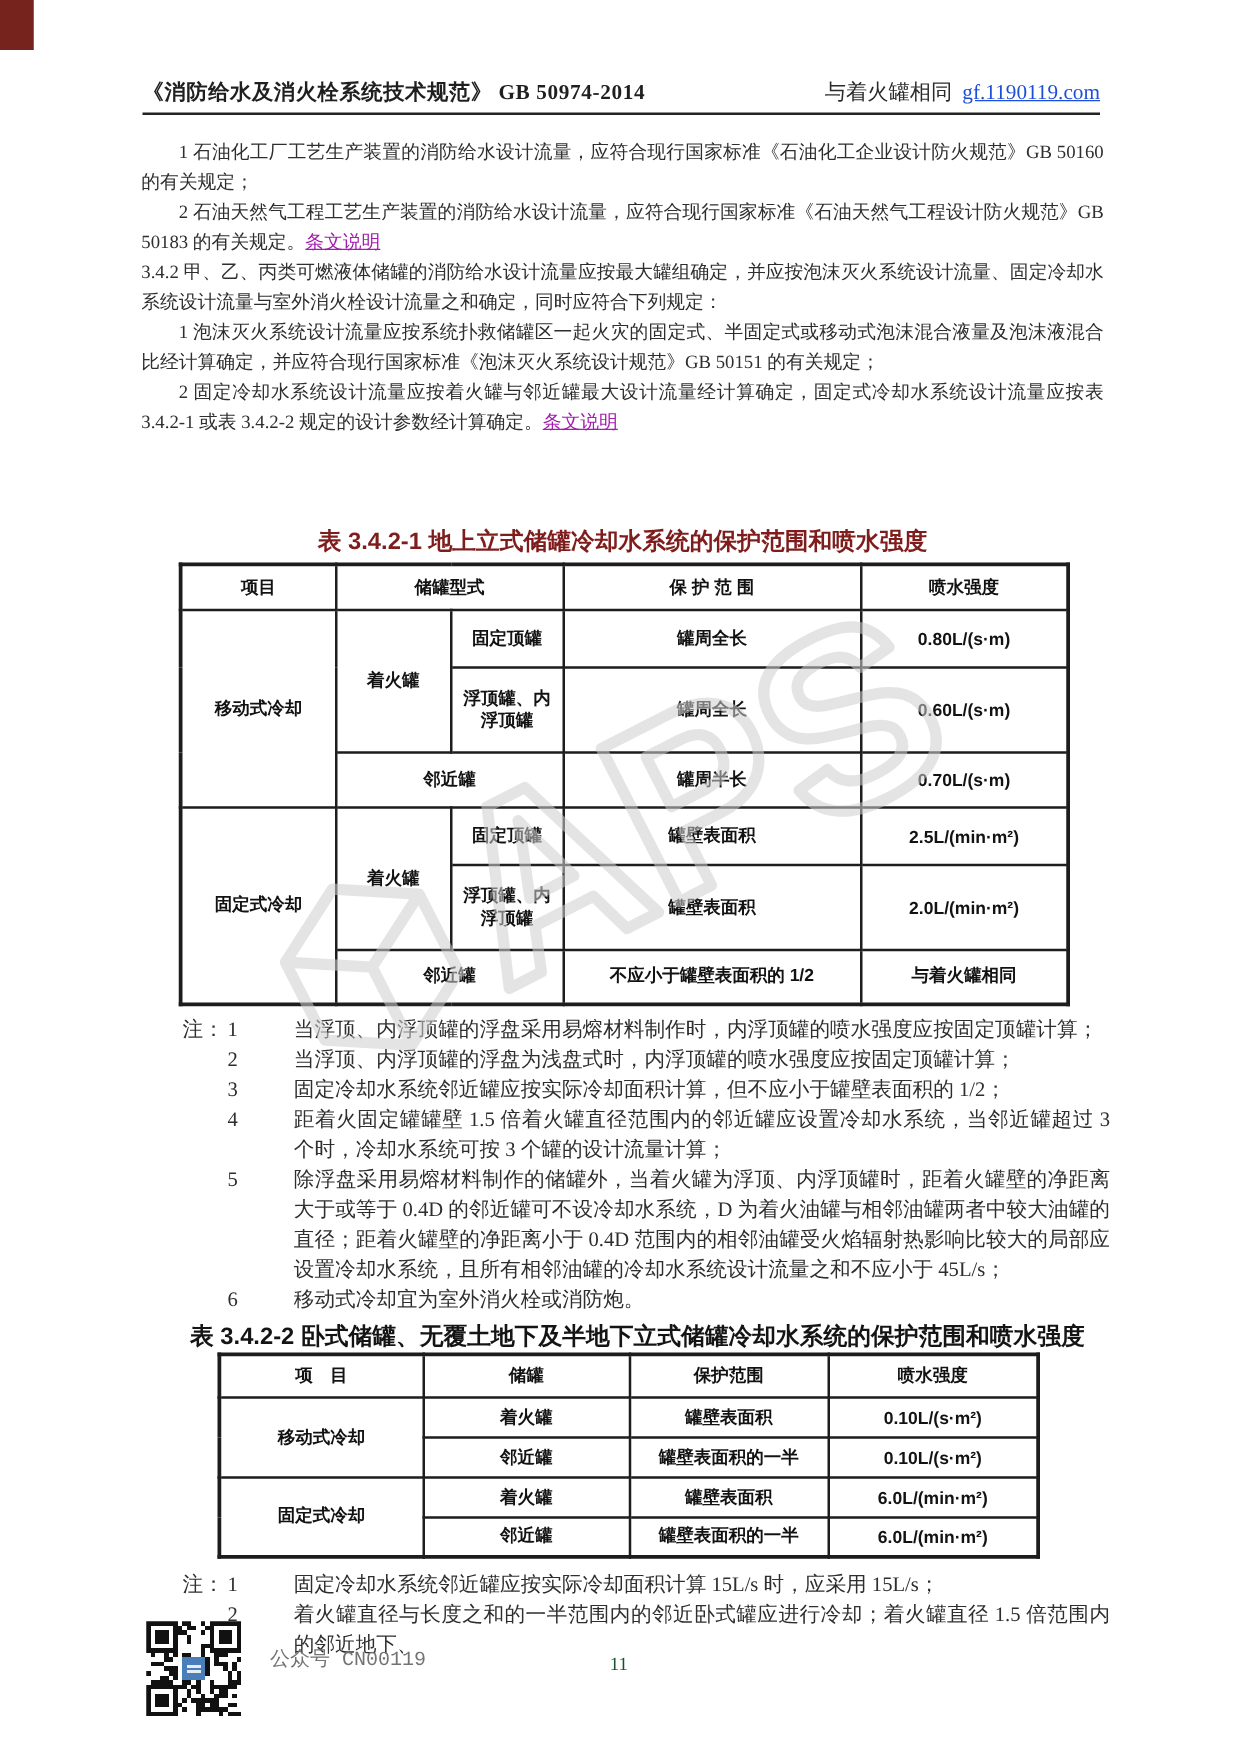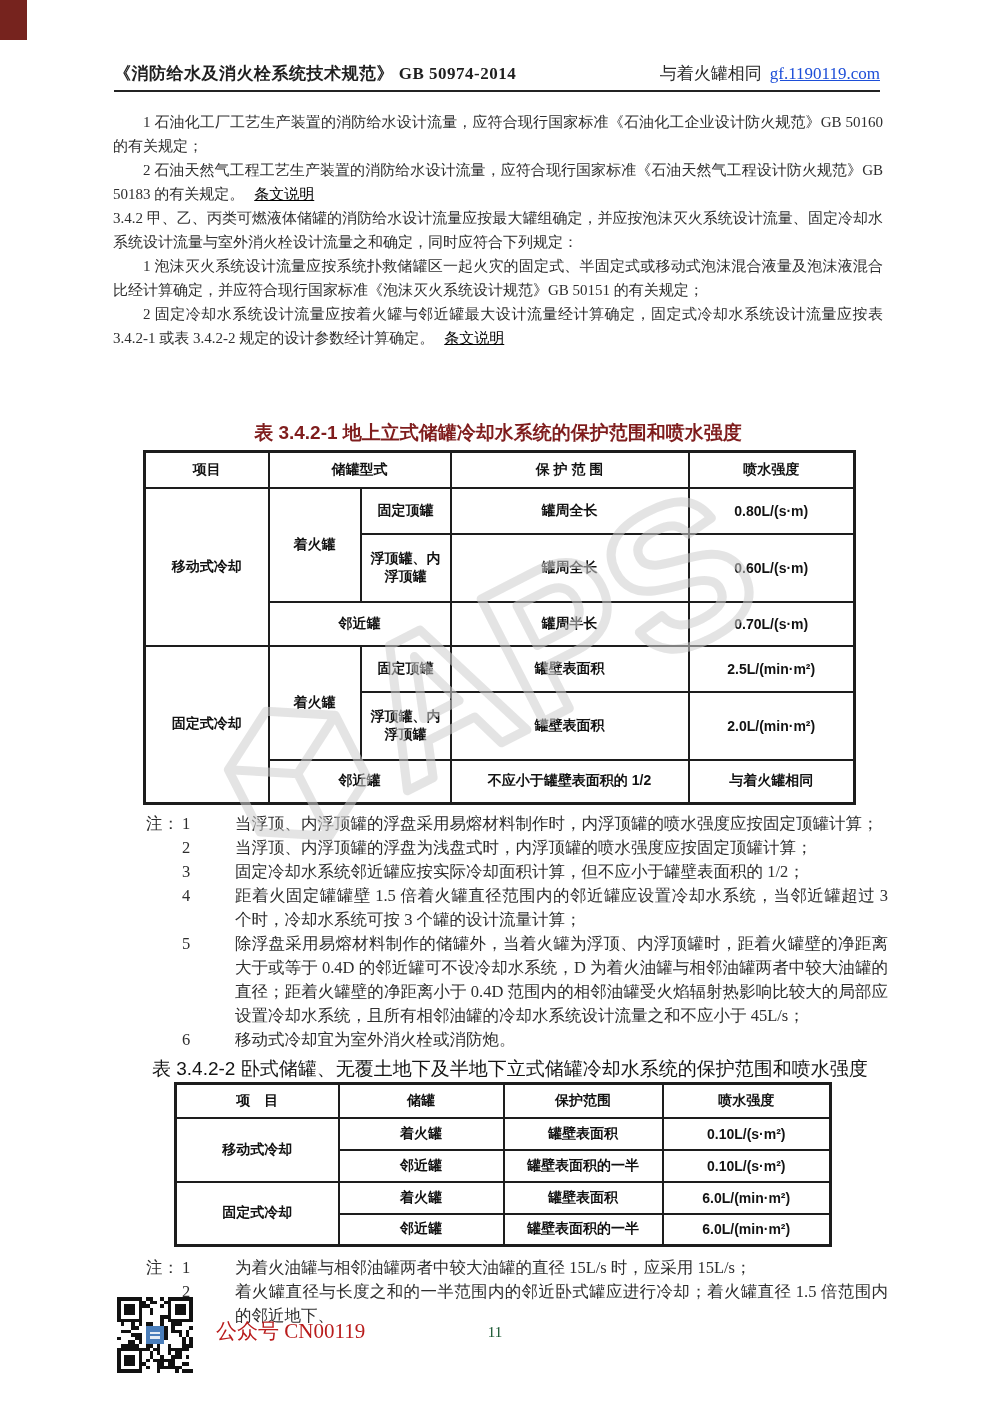--- a/index.html
+++ b/index.html
@@ -12,26 +12,26 @@
           display:flex;justify-content:space-between;align-items:flex-end;padding-bottom:5px;}
   .header-left{font-size:17px;font-weight:bold;color:#1f1f1f;letter-spacing:.5px;}
   .header-right{font-size:17px;color:#2b2b2b;}
   .site-link{color:#1d4ed8;text-decoration:underline;margin-left:8px;cursor:pointer;}
 
   
   .paras{position:absolute;left:113px;top:110px;width:770px;font-size:15px;line-height:24px;
          text-align:justify;color:#2e2e2e;}
   .paras p{margin:0;}
   .p-num{text-indent:2em;}
-  .tiaowen{color:#000000;text-decoration:underline;margin-left:10px;cursor:pointer;}
+  .tiaowen{color:#a21caf;text-decoration:underline;cursor:pointer;}
 
   
   .t-title1{position:absolute;left:113px;top:420px;width:770px;text-align:center;font-weight:bold;
             font-size:19px;font-family:"Liberation Sans","DejaVu Sans",sans-serif;color:#7f1d1d;}
-  .t-title2{position:absolute;left:152px;top:1056px;font-weight:normal;font-size:19px;
+  .t-title2{position:absolute;left:152px;top:1056px;font-weight:bold;font-size:19px;
             font-family:"Liberation Sans","DejaVu Sans",sans-serif;color:#141414;}
   table.gbt{border-collapse:collapse;table-layout:fixed;background:transparent;
             font-family:"Liberation Sans","DejaVu Sans",sans-serif;font-weight:bold;
             font-size:14px;color:#121212;border:3px solid #1d1d1d;}
   table.gbt td{border:2px solid #1d1d1d;text-align:center;vertical-align:middle;padding:1px 4px;}
   .t1{position:absolute;left:143px;top:450px;width:710px;}
   .t2{position:absolute;left:174px;top:1082px;width:655px;}
 
   
   .notes{position:absolute;font-size:16.5px;line-height:24px;color:#2e2e2e;width:742px;left:146px;}
@@ -40,22 +40,22 @@
   .note-row{display:flex;}
   .note-label{width:36px;flex:none;}
   .note-num{width:22px;flex:none;}
   .note-text{flex:1;text-align:justify;margin-left:31px;}
 
   
   .wm{position:absolute;left:148px;top:430px;width:660px;height:470px;pointer-events:none;opacity:.55;z-index:4;}
 
   
   .qr{position:absolute;left:117px;top:1297px;width:76px;height:76px;}
-  .wechat{position:absolute;left:216px;top:1317px;font-size:21px;color:#b91c1c;
-          font-family:Liberation Serif, serif;}
+  .wechat{position:absolute;left:216px;top:1317px;font-size:16px;color:#737373;
+          font-family:Liberation Mono, monospace;}
   .pagenum{position:absolute;left:455px;top:1324px;width:80px;text-align:center;font-size:15px;color:#14532d;}
 </style>
 </head>
 <body>
 
 <div class="page">
 
   <div class="corner-flag"></div>
 
   <div class="header">
@@ -204,21 +204,21 @@
       <td>罐壁表面积的一半</td>
       <td>6.0L/(min·m²)</td>
     </tr>
   </tbody>
     </table>
 
   <div class="notes notes2">
     <div class="note-row">
       <span class="note-label">注：</span>
       <span class="note-num">1</span>
-      <span class="note-text">为着火油罐与相邻油罐两者中较大油罐的直径 15L/s 时，应采用 15L/s；</span>
+      <span class="note-text">固定冷却水系统邻近罐应按实际冷却面积计算 15L/s 时，应采用 15L/s；</span>
     </div>
     <div class="note-row">
       <span class="note-label"></span>
       <span class="note-num">2</span>
       <span class="note-text">着火罐直径与长度之和的一半范围内的邻近卧式罐应进行冷却；着火罐直径 1.5 倍范围内的邻近地下、</span>
     </div>
   </div>
 
   <svg class="qr" id="qr" viewBox="0 0 21 21" shape-rendering="crispEdges">
       <rect x="8" y="0" width="1" height="1" fill="#111"></rect>

